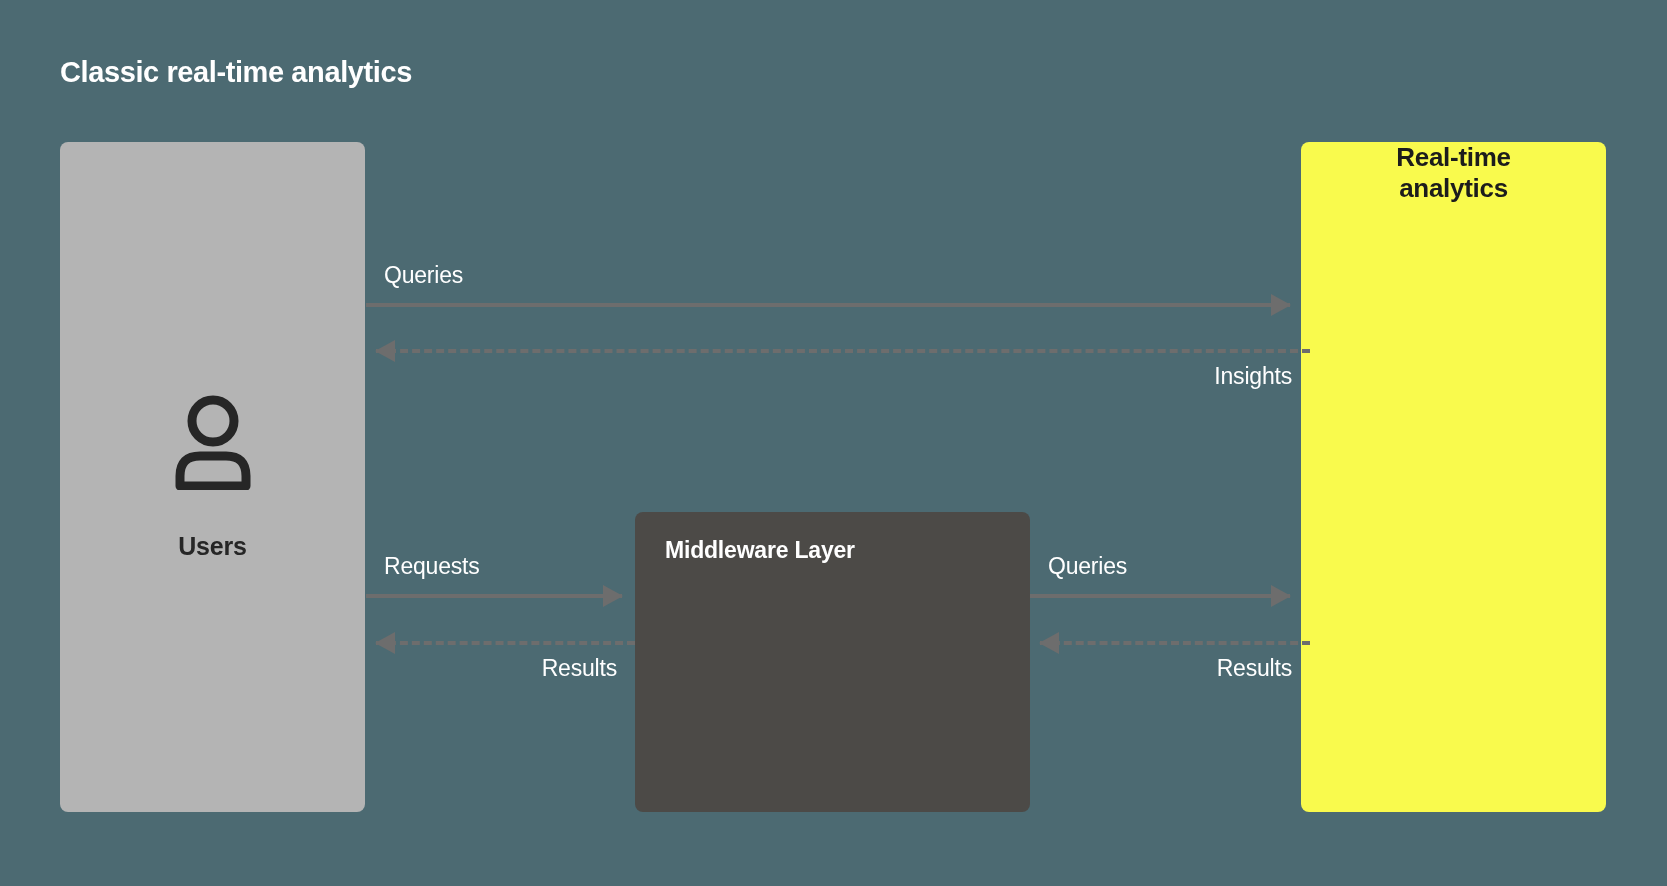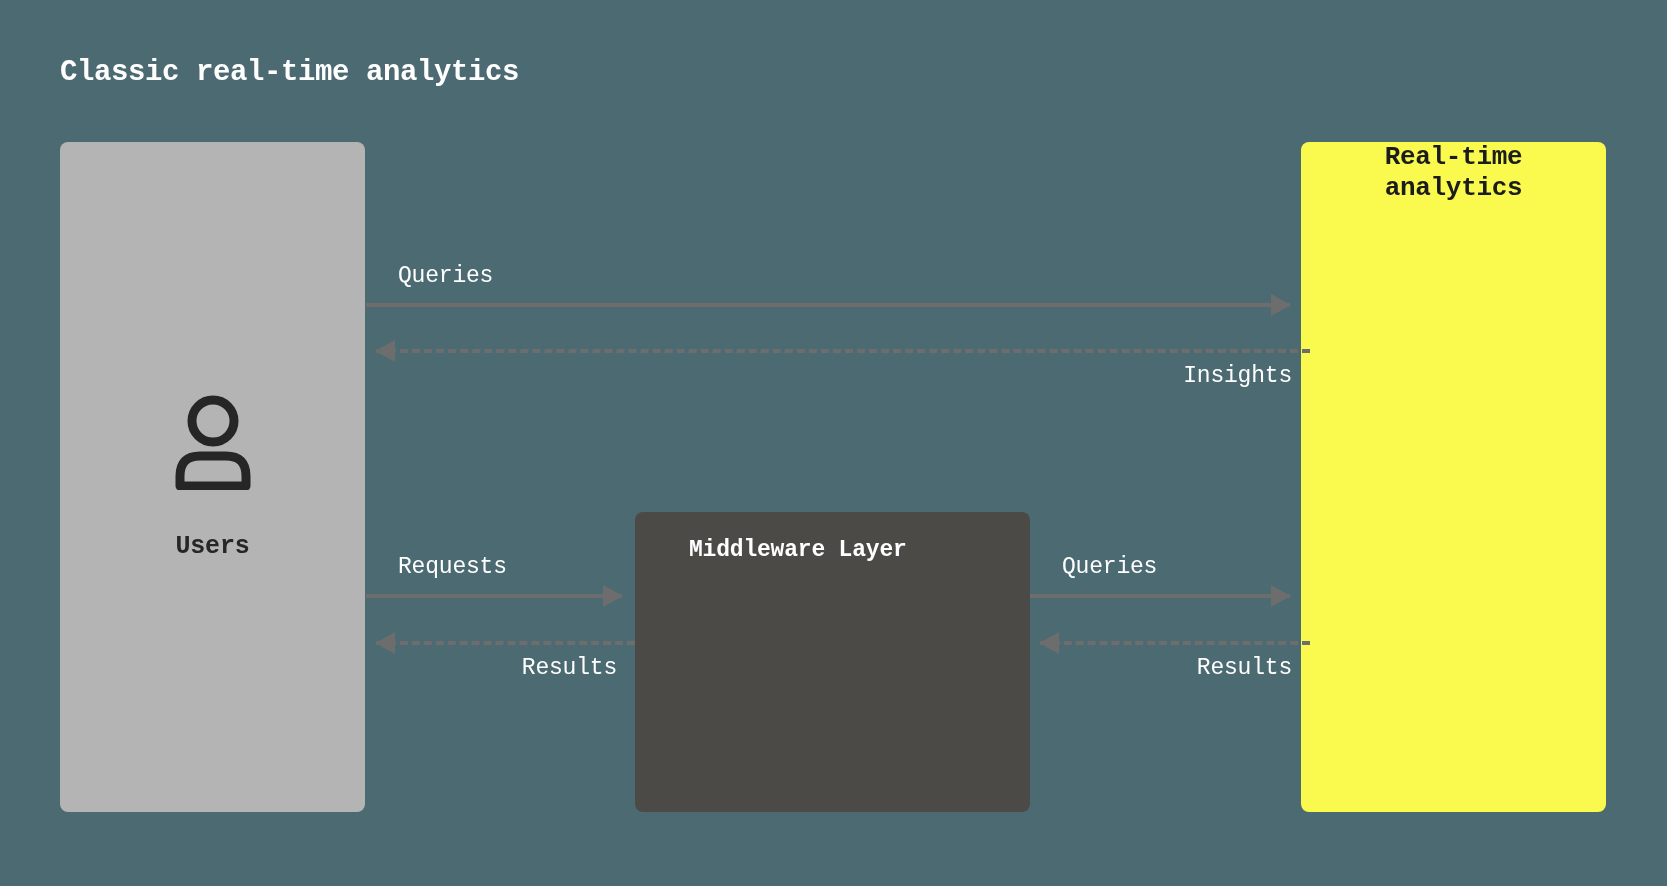--- a/index.html
+++ b/index.html
@@ -10,21 +10,20 @@
     width: 1667px;
     height: 886px;
     background: #4c6a72;
     font-family: "Liberation Sans", sans-serif;
     overflow: hidden;
   }
   #canvas {
     position: relative;
     width: 1667px;
     height: 886px;
-    font-family: Liberation Mono, monospace;
   }
 
   
   .title {
     position: absolute;
     left: 60px;
     top: 56px;
     font-size: 29px;
     font-weight: bold;
     color: #ffffff;
@@ -77,21 +76,20 @@
   }
   .middleware-label {
     position: absolute;
     left: 30px;
     top: 25px;
     font-size: 23px;
     font-weight: bold;
     color: #ffffff;
     letter-spacing: -0.2px;
     white-space: nowrap;
-    margin-left: 24px;
   }
 
   .db-box {
     left: 1301px;
     top: 142px;
     width: 305px;
     height: 670px;
     background: #f9fa4d;
   }
   .db-inner {
@@ -158,21 +156,21 @@
     white-space: nowrap;
     letter-spacing: -0.2px;
   }
   .conn-label.above {
     bottom: 14px;
   }
   .conn-label.below {
     top: 14px;
   }
   .conn-label.lead {
-    left: 32px;
+    left: 18px;
     margin-top: 46px;
   }
   .conn-label.trail {
     right: 18px;
     text-align: right;
   }
 </style>
 </head>
 <body>
 

